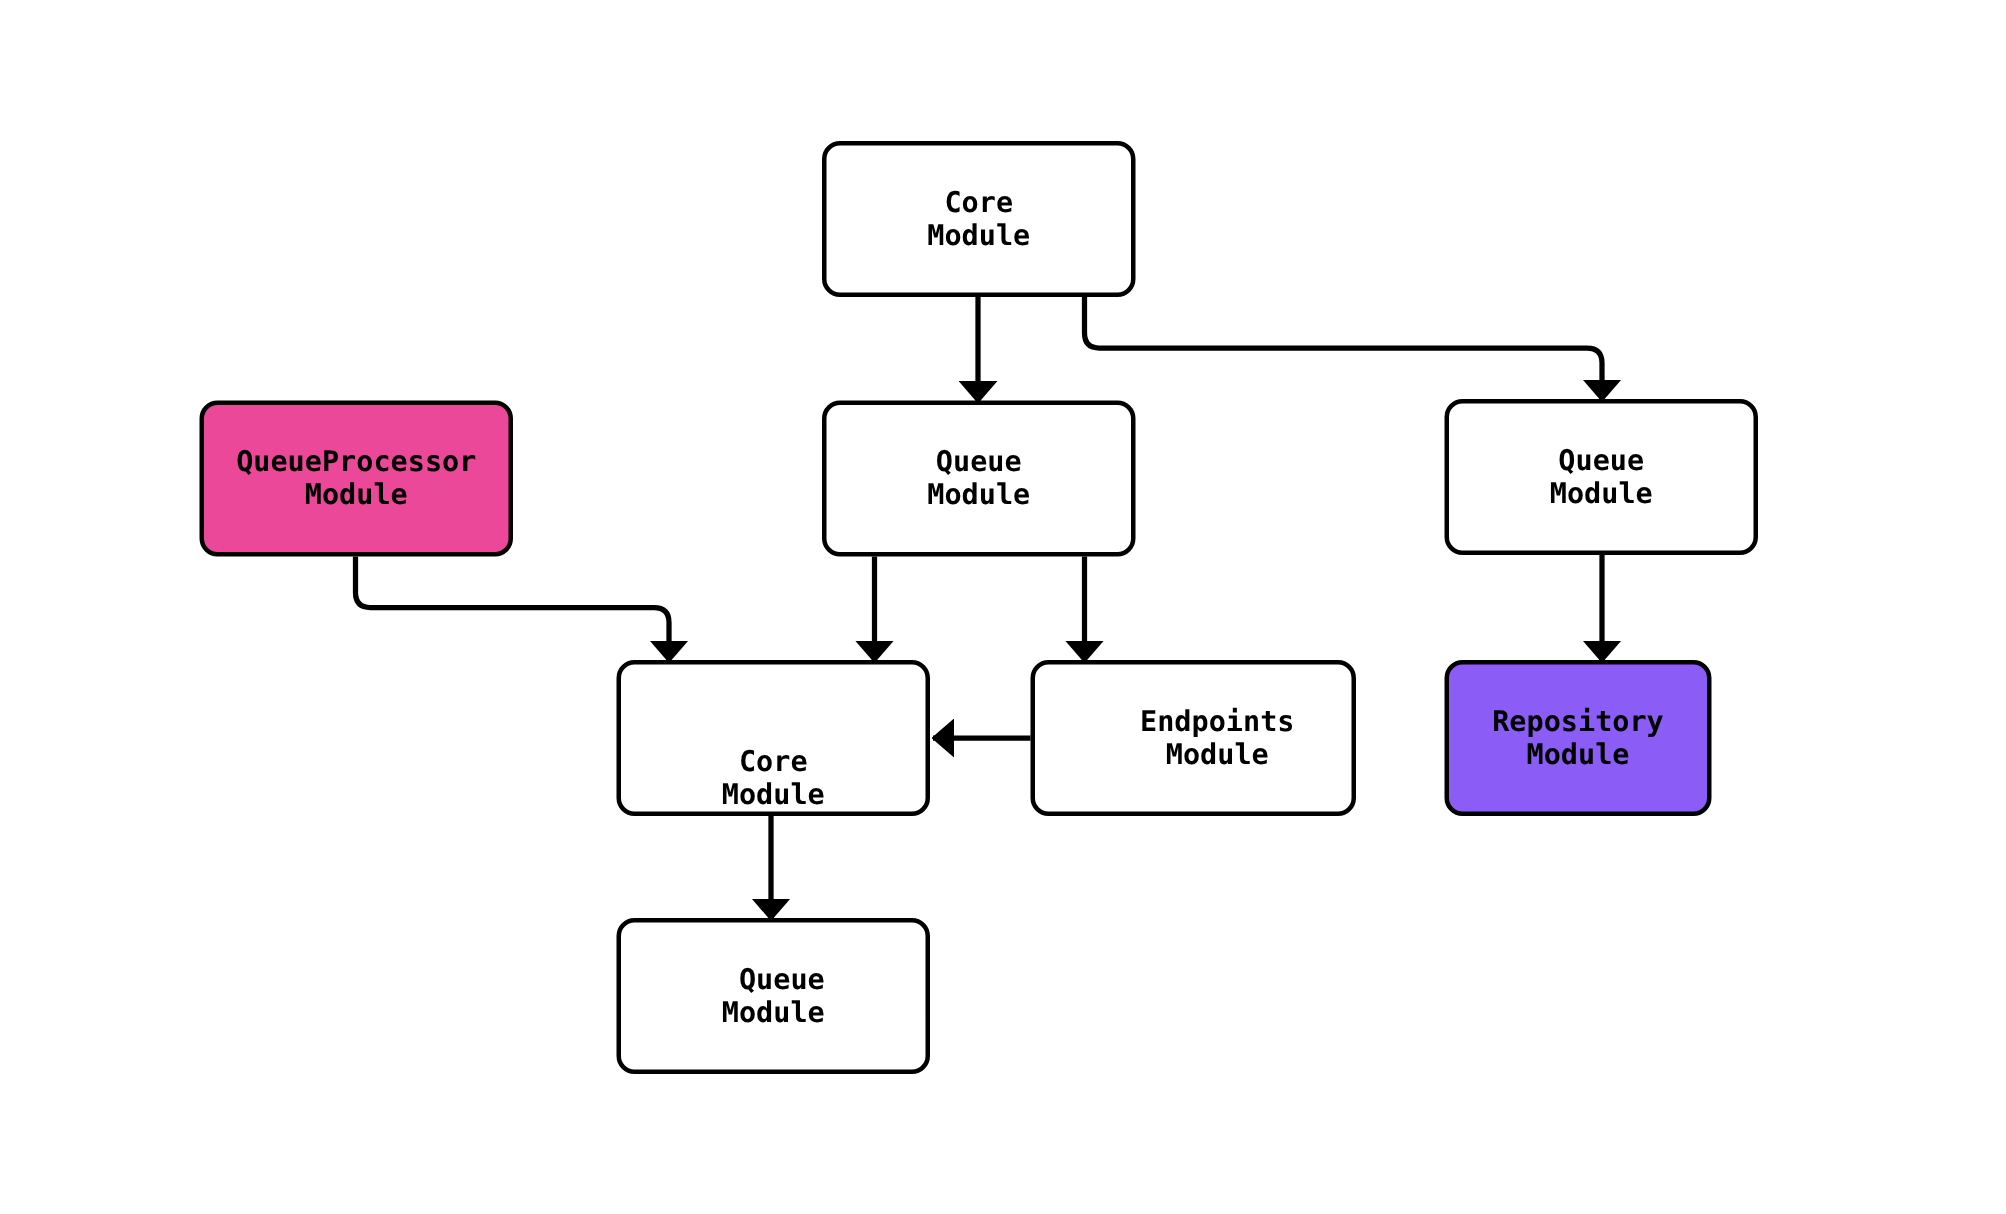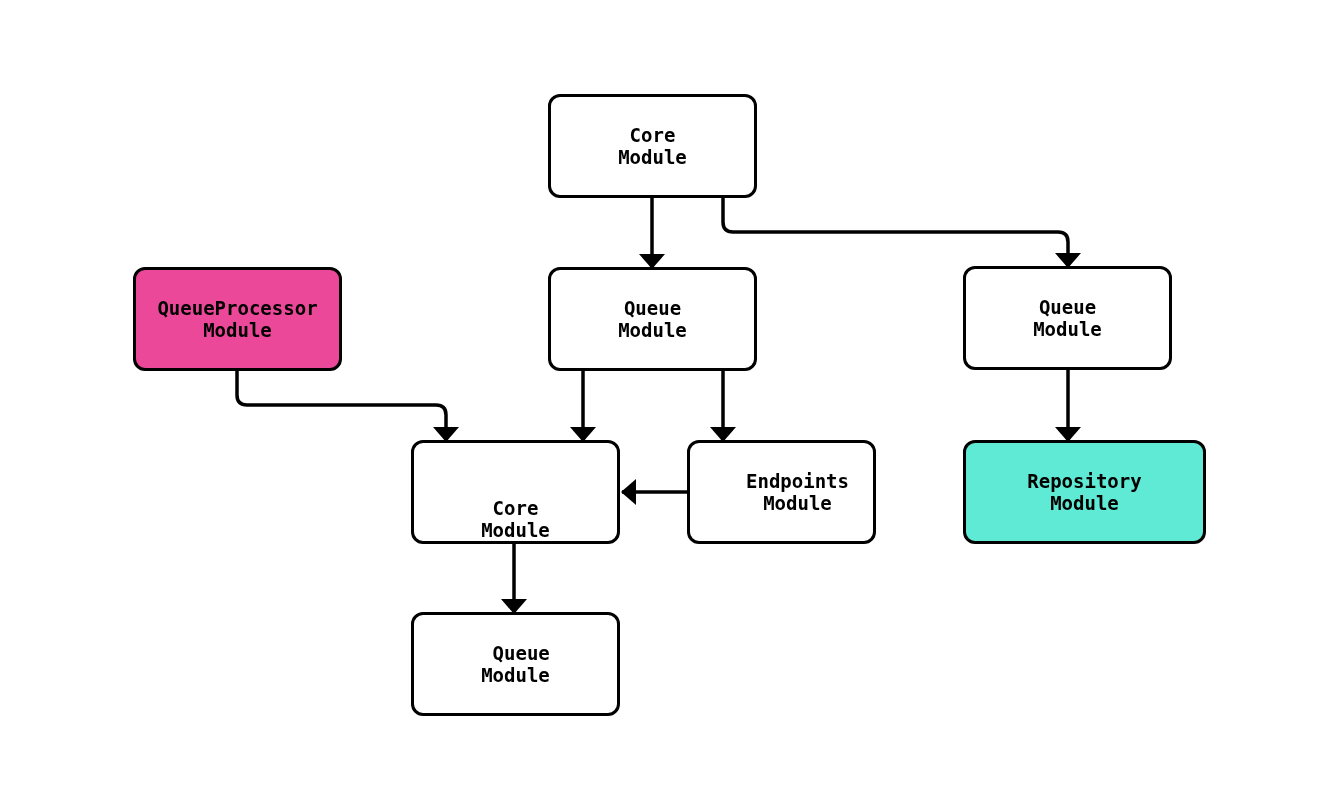--- a/index.html
+++ b/index.html
@@ -91,27 +91,27 @@
         <div>Queue</div>
         <div>Module</div>
       </div>
     </div>
     <div class="node" style="left: 411px; top: 440px; width: 209px; height: 104px; background: rgb(255, 255, 255); border-color: rgb(0, 0, 0); align-items: flex-end;">
       <div class="label" style="color: rgb(0, 0, 0);">
         <div>Core</div>
         <div>Module</div>
       </div>
     </div>
-    <div class="node" style="left: 687px; top: 440px; width: 189px; height: 104px; background: rgb(255, 255, 255); border-color: rgb(0, 0, 0); padding-left: 32px;">
+    <div class="node" style="left: 687px; top: 440px; width: 217px; height: 104px; background: rgb(255, 255, 255); border-color: rgb(0, 0, 0); padding-left: 32px;">
       <div class="label" style="color: rgb(0, 0, 0);">
         <div>Endpoints</div>
         <div>Module</div>
       </div>
     </div>
-    <div class="node" style="left: 963px; top: 440px; width: 243px; height: 104px; background: #5eead4; border-color: rgb(0, 0, 0);">
+    <div class="node" style="left: 963px; top: 440px; width: 178px; height: 104px; background: #8b5cf6; border-color: rgb(0, 0, 0);">
       <div class="label" style="color: rgb(0, 0, 0);">
         <div>Repository</div>
         <div>Module</div>
       </div>
     </div>
     <div class="node" style="left: 411px; top: 612px; width: 209px; height: 104px; background: rgb(255, 255, 255); border-color: rgb(0, 0, 0);">
       <div class="label" style="color: rgb(0, 0, 0); text-align: right;">
         <div>Queue</div>
         <div>Module</div>
       </div>

